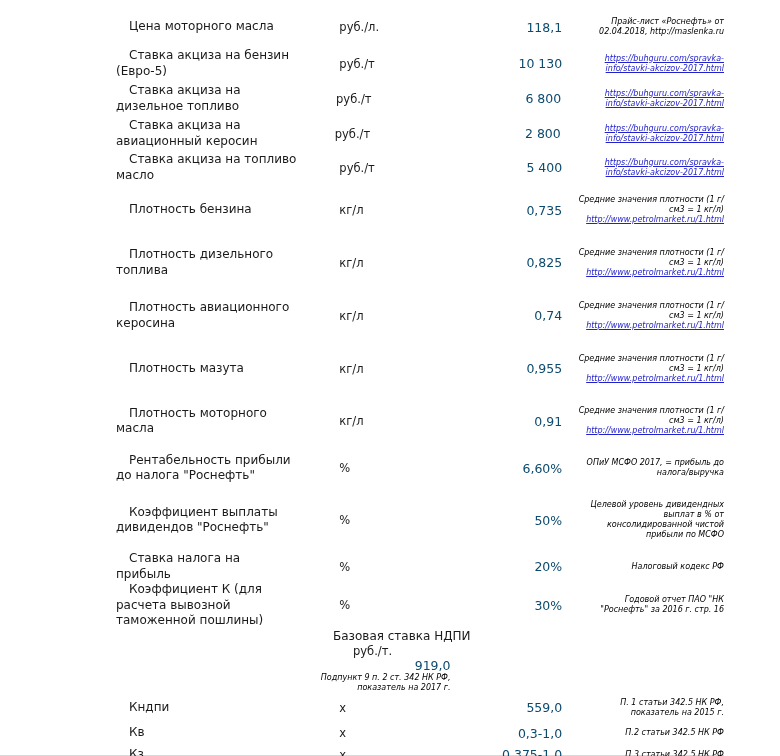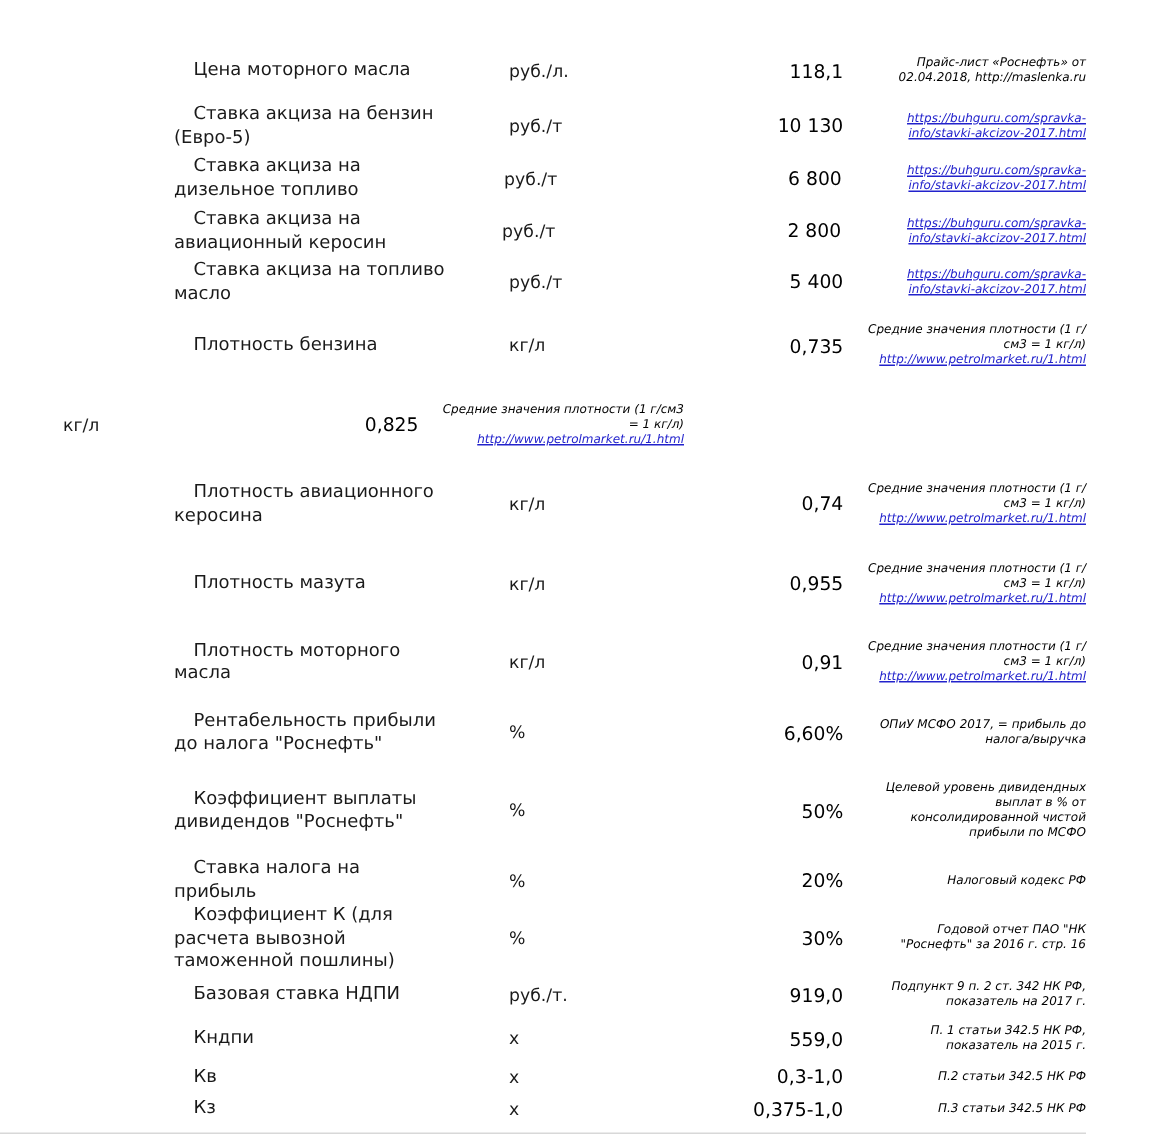--- a/index.html
+++ b/index.html
@@ -5,21 +5,21 @@
   html,body{margin:0;padding:0;}
   body{
     width:780px;height:756px;
     background:#ffffff;
     overflow:hidden;
     font-family:"DejaVu Sans","Liberation Sans",sans-serif;
     color:#000;
   }
   .sheet{
     width:724px;height:756px;
-    padding-top:28px;
+    padding-top:8px;
     box-sizing:border-box;
     border-bottom:1px solid #d8d8d8;
   }
   .row{
     display:flex;
     align-items:center;
   }
   .c-label{
     margin-left:116px;
     width:200px;
@@ -33,21 +33,21 @@
     width:60px;
     font-size:11.5px;
     color:#1a1a1a;
   }
   .c-value{
     margin-left:85px;
     width:92px;
     text-align:right;
     font-size:12.5px;
     line-height:15px;
-    color:#000000;
+    color:#0c4a6e;
   }
   .c-note{
     margin-left:14px;
     width:163px;
     text-align:right;
     font-size:8px;
     line-height:10px;
     font-style:italic;
     color:#000;
   }
@@ -118,20 +118,21 @@
     <div class="c-label">Плотность бензина</div>
     <div class="c-unit">кг/л</div>
     <div class="c-value">0,735</div>
     <div class="c-note">
       <span class="note-text">Средние значения плотности (1 г/см3 = 1 кг/л)</span>
       <a class="note-link">http://www.petrolmarket.ru/1.html</a>
     </div>
   </div>
 
   <div class="row" style="min-height: 53px;">
+    <div class="c-label">Плотность дизельного топлива</div>
     <div class="c-unit">кг/л</div>
     <div class="c-value">0,825</div>
     <div class="c-note">
       <span class="note-text">Средние значения плотности (1 г/см3 = 1 кг/л)</span>
       <a class="note-link">http://www.petrolmarket.ru/1.html</a>
     </div>
   </div>
 
   <div class="row" style="min-height: 53px;">
     <div class="c-label">Плотность авиационного керосина</div>
@@ -196,21 +197,21 @@
   <div class="row" style="min-height: 36px;">
     <div class="c-label">Коэффициент К (для расчета вывозной таможенной пошлины)</div>
     <div class="c-unit">%</div>
     <div class="c-value">30%</div>
     <div class="c-note">
       <span class="note-text">Годовой отчет ПАО "НК "Роснефть" за 2016 г. стр. 16</span>
 
     </div>
   </div>
 
-  <div class="row" style="min-height: 29px;">
+  <div class="row" style="min-height: 29px; flex-direction: column;">
     <div class="c-label">Базовая ставка НДПИ</div>
     <div class="c-unit">руб./т.</div>
     <div class="c-value">919,0</div>
     <div class="c-note">
       <span class="note-text">Подпункт 9 п. 2 ст. 342 НК РФ, показатель на 2017 г.</span>
 
     </div>
   </div>
 
   <div class="row" style="min-height: 29px;">

